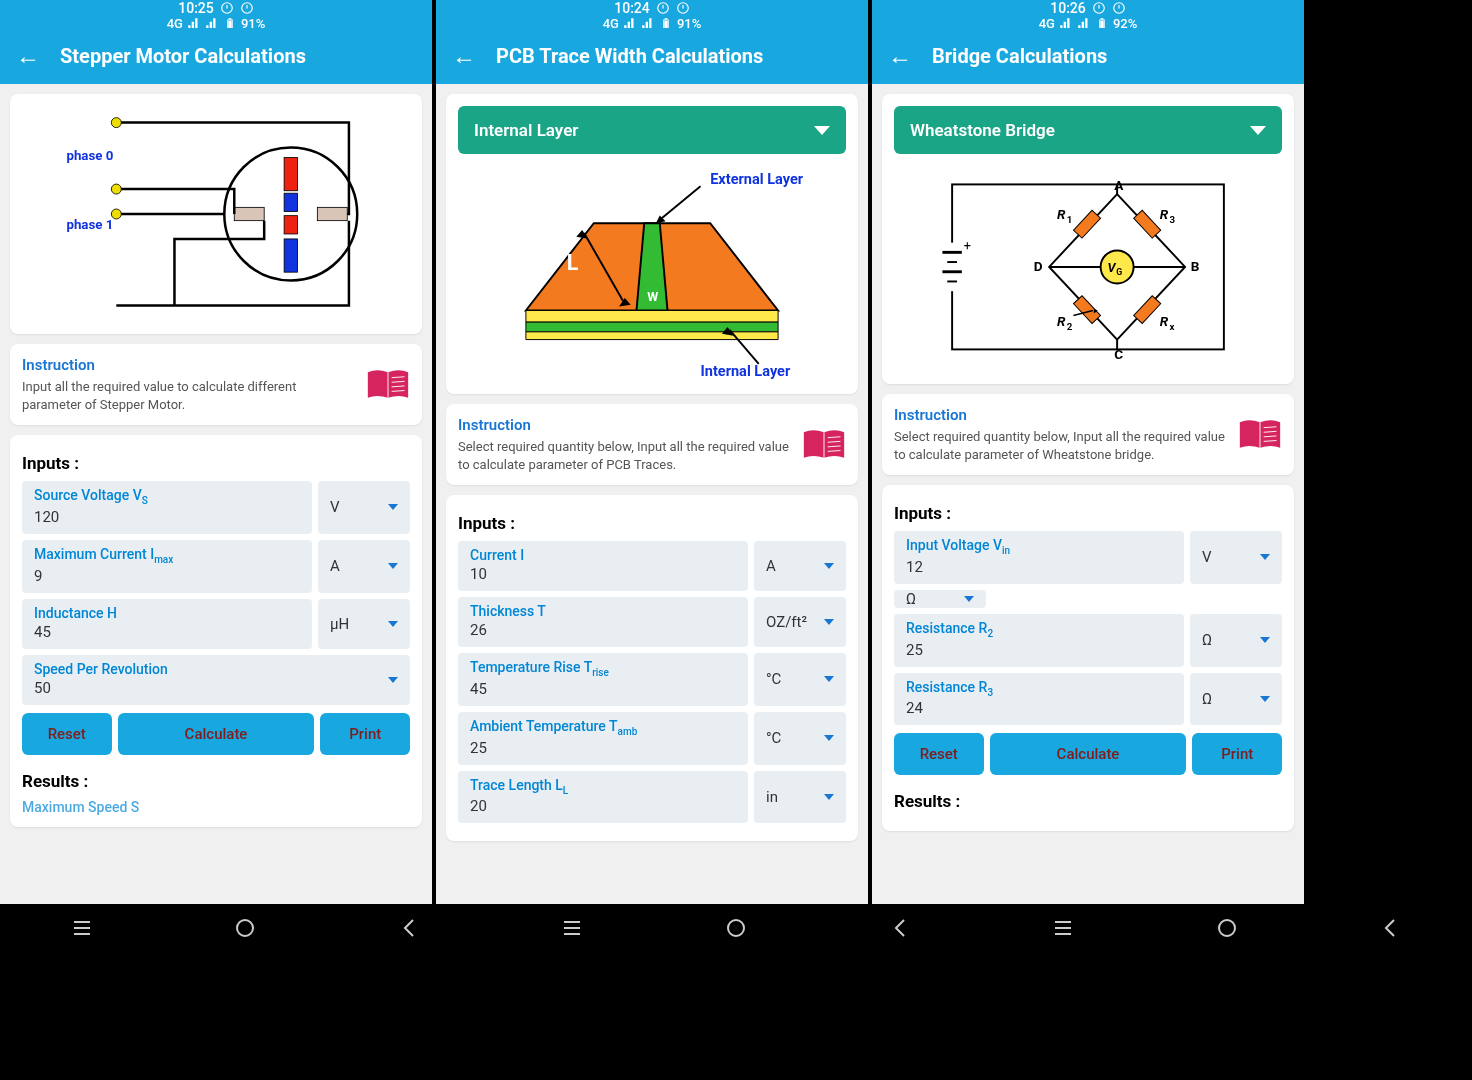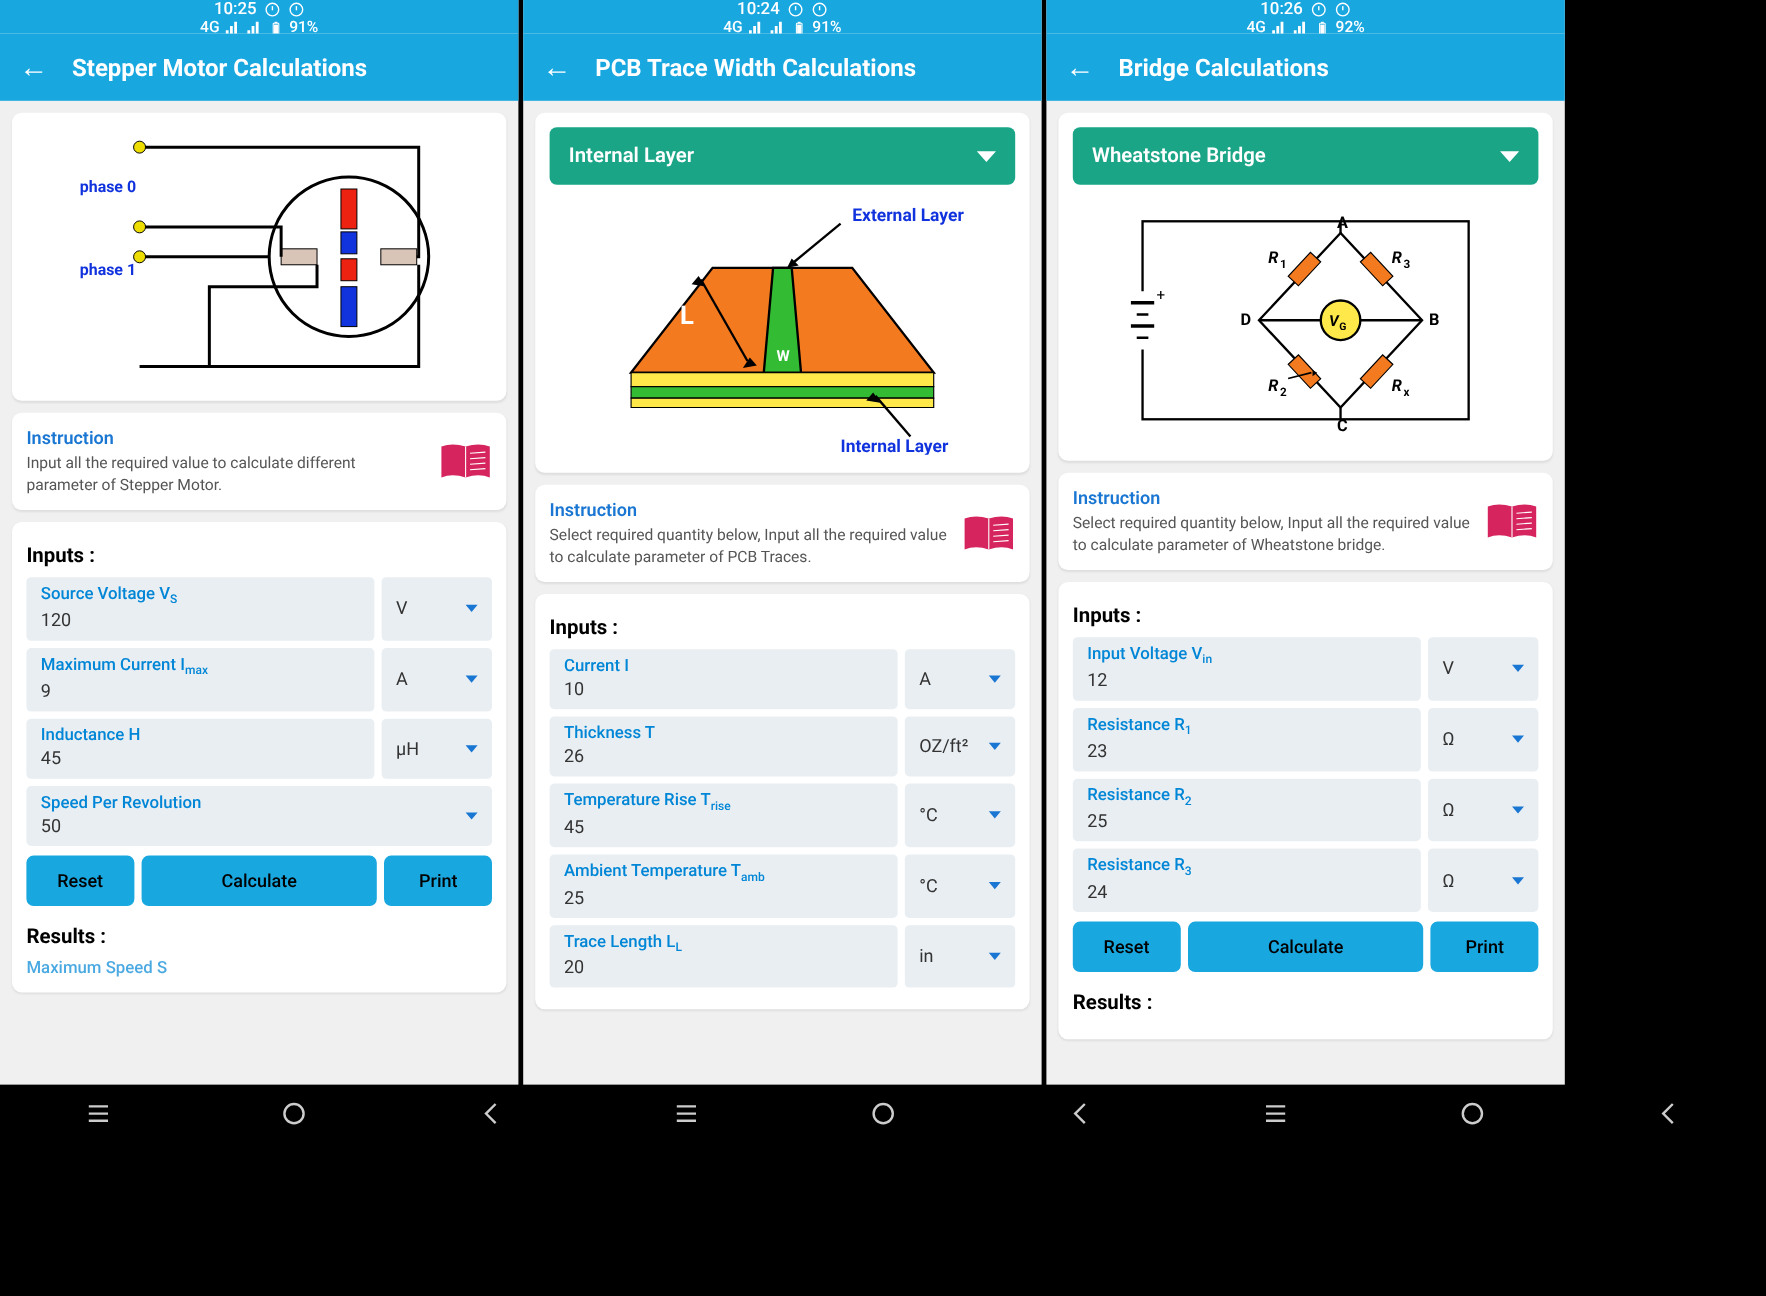--- a/index.html
+++ b/index.html
@@ -33,21 +33,21 @@
 .section-title { font-weight: 700; font-size: 17px; margin: 6px 0 8px; }
 .input-row { display: flex; gap: 6px; margin-bottom: 6px; }
 .input-field { flex: 1; background: #e9eef2; border-radius: 4px; padding: 6px 12px 8px; }
 .input-label { color: #0086d6; font-size: 14px; font-weight: 500; }
 .input-label sub { font-size: 10px; }
 .input-value { font-size: 15px; color: #333; margin-top: 2px; }
 .unit-sel { width: 92px; background: #e9eef2; border-radius: 4px; display: flex; align-items: center; justify-content: space-between; padding: 0 12px; font-size: 15px; color: #333; }
 .unit-sel::after { content: ''; width: 0; height: 0; border-left: 5px solid transparent; border-right: 5px solid transparent; border-top: 6px solid #1976d2; }
 
 .btn-row { display: flex; gap: 6px; margin-top: 8px; }
-.btn { flex: 1; background: #19a7e0; color: #000000; border: none; border-radius: 6px; padding: 12px 0; font-size: 15px; font-weight: 500; cursor: pointer; }
+.btn { flex: 1; background: #19a7e0; color: #7f1d1d; border: none; border-radius: 6px; padding: 12px 0; font-size: 15px; font-weight: 500; cursor: pointer; }
 .btn.calc { flex: 2.2; }
 .nav-icon { width: 24px; height: 24px; }
 
 body { padding-top: 0; }
 .bottom-black { position: absolute; bottom: 0; left: 0; right: 0; height: 176px; background: #000; display: flex; }
 .nav-seg { flex: 1; display: flex; justify-content: space-around; align-items: flex-start; padding-top: 12px; }
 </style>
 </head>
 <body>
 
@@ -389,24 +389,20 @@
       <div class="input-row">
           <div class="input-field">
             <div class="input-label"><span>Input Voltage V</span><sub>in</sub></div>
             <div class="input-value">12</div>
           </div>
           <div class="unit-sel">
             <span>V</span>
           </div>
         </div>
       <div class="input-row">
-          <div class="input-field">
-            <div class="input-label"><span>Resistance R</span><sub>1</sub></div>
-            <div class="input-value">23</div>
-          </div>
           <div class="unit-sel">
             <span>Ω</span>
           </div>
         </div>
       <div class="input-row">
           <div class="input-field">
             <div class="input-label"><span>Resistance R</span><sub>2</sub></div>
             <div class="input-value">25</div>
           </div>
           <div class="unit-sel">

